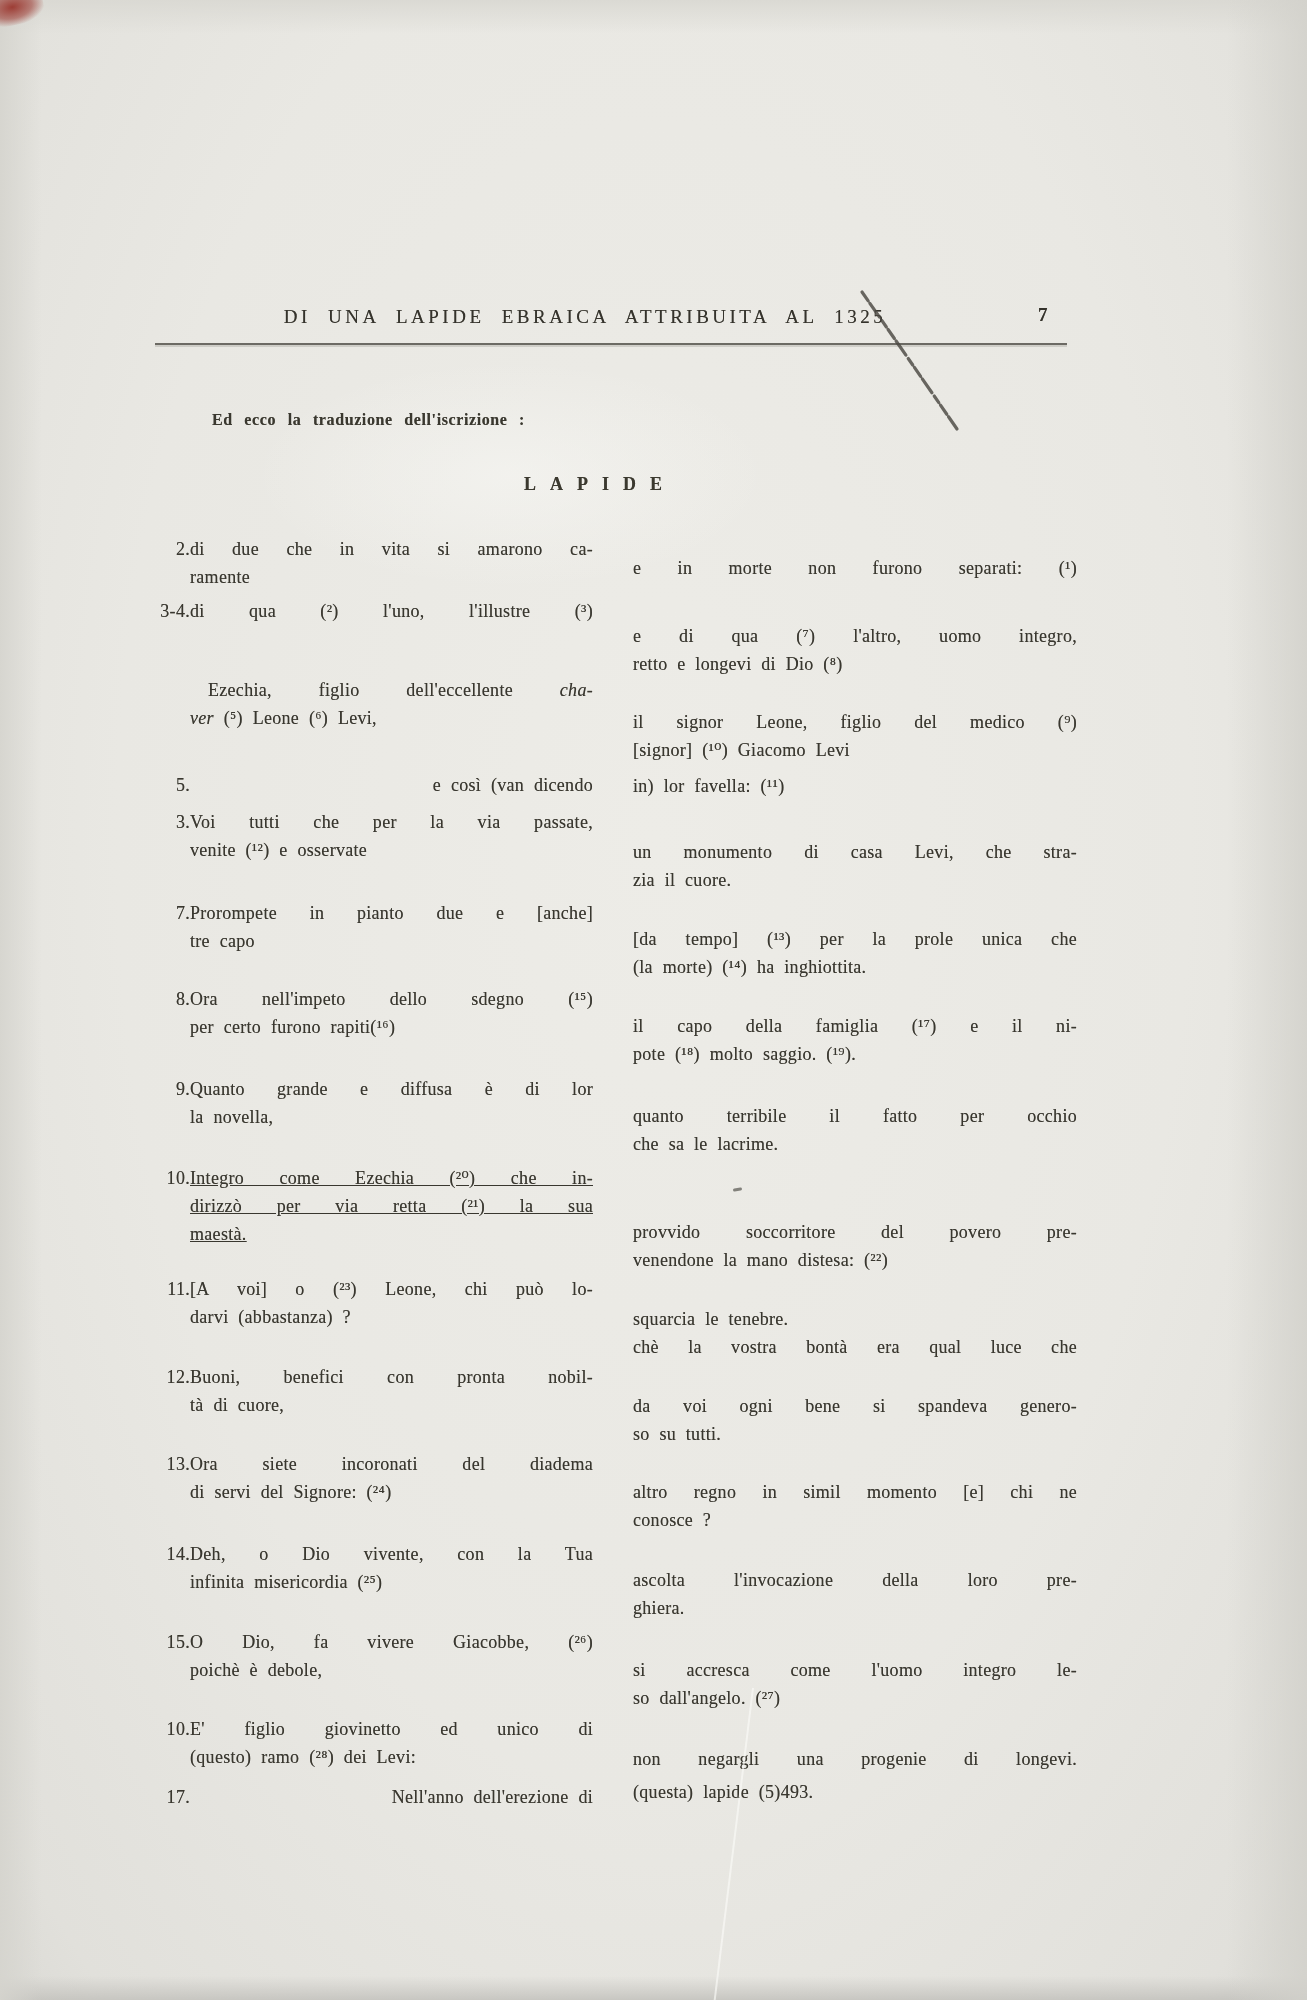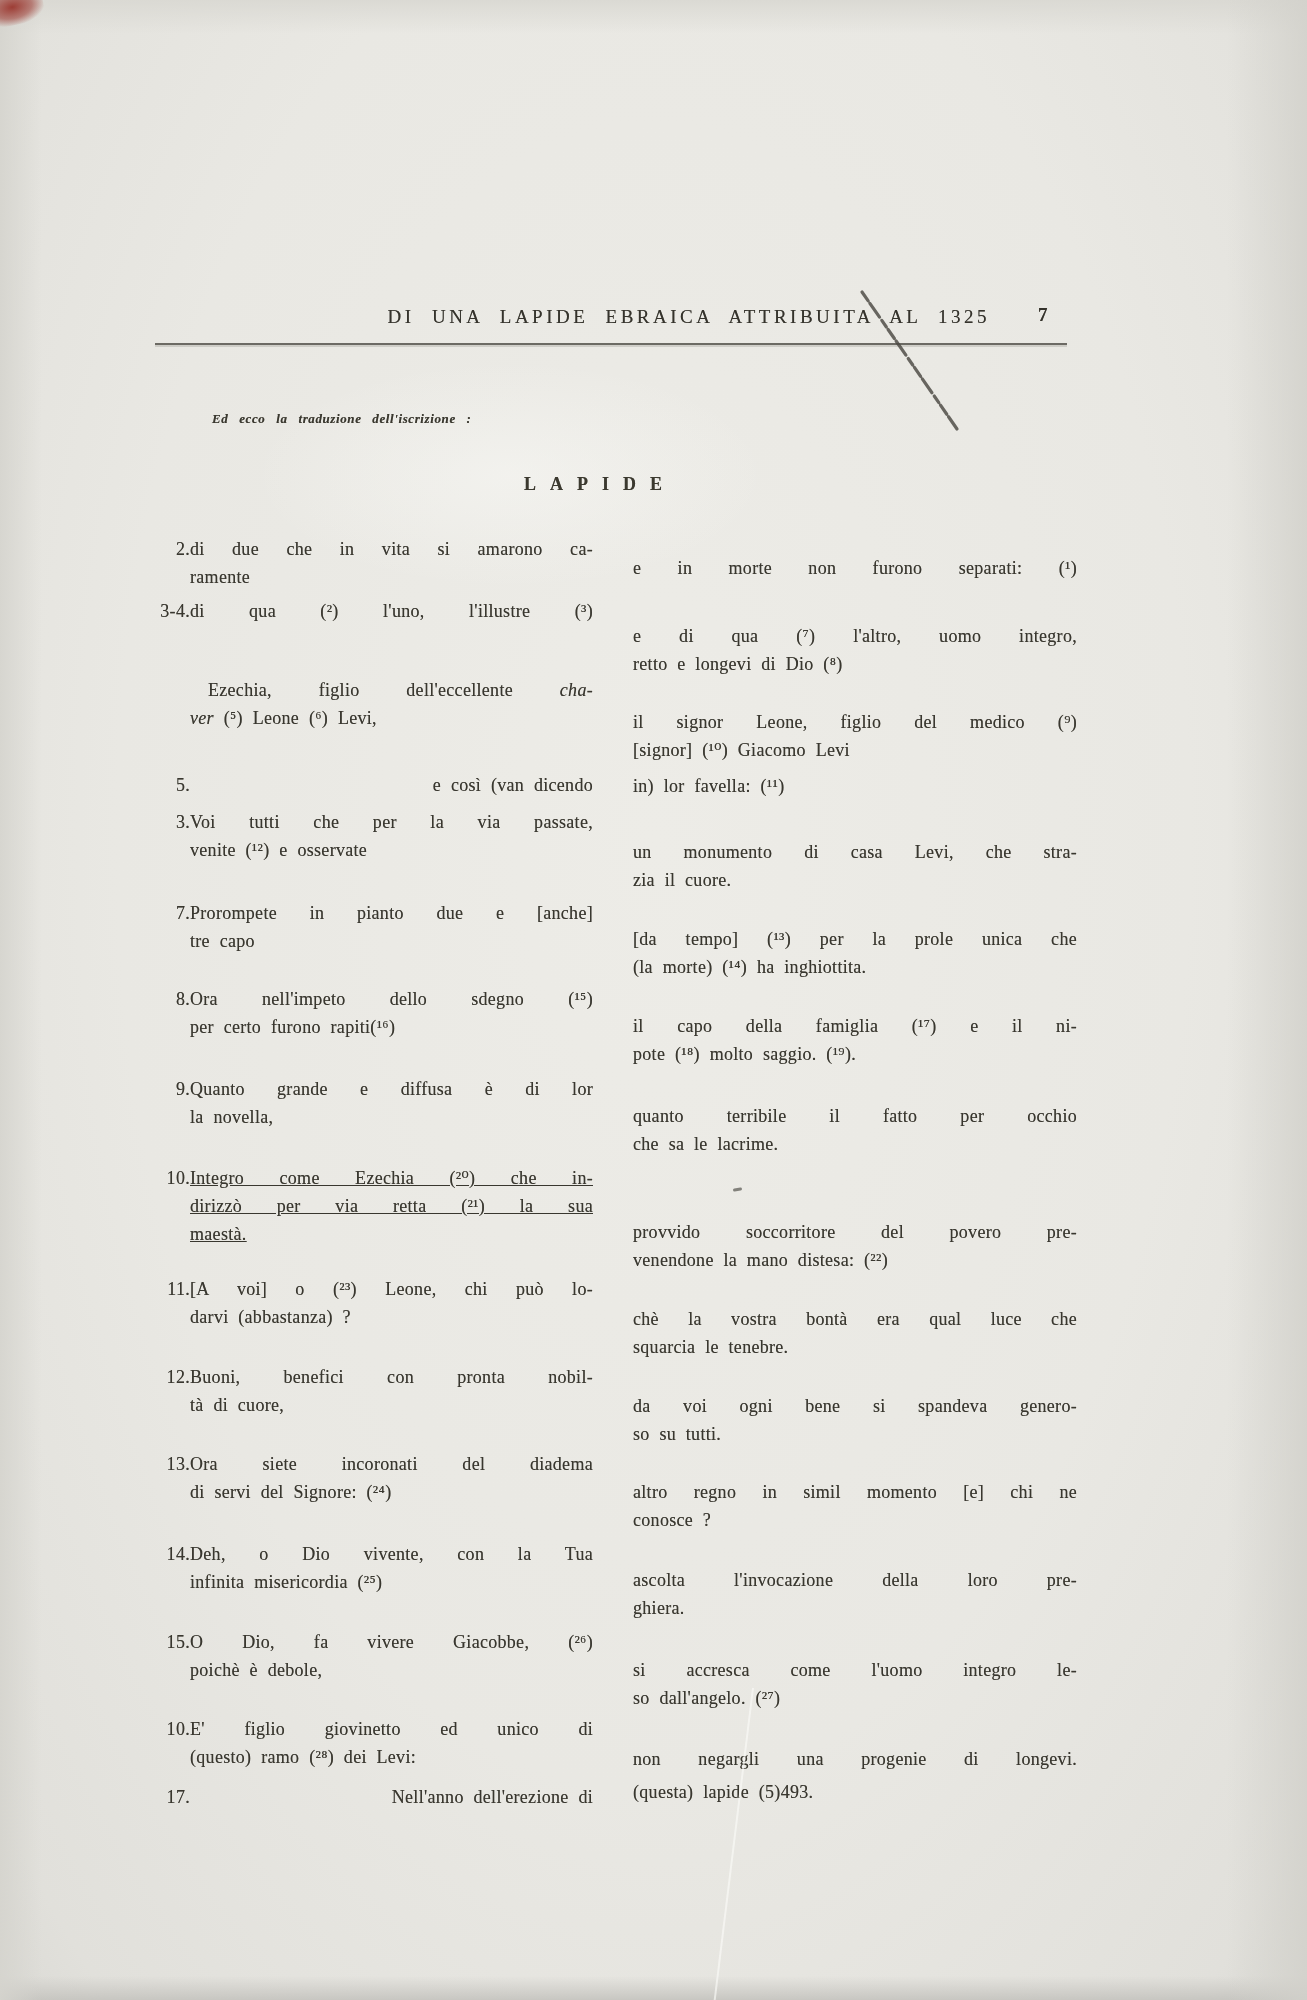--- a/index.html
+++ b/index.html
@@ -15,31 +15,31 @@
       linear-gradient(180deg, rgba(217,216,210,.9) 0, rgba(217,216,210,0) 34px),
       linear-gradient(0deg, rgba(198,197,192,.95) 0, rgba(198,197,192,0) 24px),
       radial-gradient(ellipse at 50% 42%, #edece7 0%, #e9e8e3 58%, #e1e0db 92%, #dbdad5 100%);
   }
   .page *{box-sizing:border-box;}
   .txt{text-shadow:0 0 .6px rgba(55,53,46,.55);}
   
   .htitle{
     position:absolute;top:306px;left:180px;width:810px;
     font-size:19px;letter-spacing:3.5px;word-spacing:9px;
-    text-align:right;color:#35332c;white-space:nowrap;
+    text-align:center;color:#35332c;white-space:nowrap;
   }
   .pagenum{position:absolute;top:304px;left:1038px;font-size:19px;font-weight:bold;color:#34322b;}
   .hrule{
     position:absolute;top:343px;left:155px;width:912px;height:2px;
     background:#57554e;opacity:.85;
     box-shadow:0 2px 0 rgba(87,85,78,.22);
   }
   .intro{
     position:absolute;top:411px;left:212px;
-    font-style:italic;font-weight:600;font-size:13px;
+    font-weight:600;font-size:16px;
     letter-spacing:.6px;word-spacing:7px;color:#3a382f;white-space:nowrap;
   }
   .lapide{
     position:absolute;top:474px;left:450px;width:300px;text-align:center;
     font-size:18px;font-weight:600;letter-spacing:14px;color:#3b392f;white-space:nowrap;
   }
   
   .colL{position:absolute;top:0;left:150px;width:443px;height:2000px;}
   .colR{position:absolute;top:0;left:633px;width:444px;height:2000px;}
   .vitem{position:absolute;left:0;width:100%;font-size:18px;line-height:28px;word-spacing:5px;letter-spacing:.3px;}
@@ -249,22 +249,22 @@
         </div>
       </div>
       <div class="vitem txt" style="top: 1218px;">
         <div class="vtext">
           <div class="vline jline">provvido soccorritore del povero pre-</div>
           <div class="vline">venendone la mano distesa: (²²)</div>
         </div>
       </div>
       <div class="vitem txt" style="top: 1305px;">
         <div class="vtext">
+          <div class="vline">squarcia le tenebre.</div>
           <div class="vline jline">chè la vostra bontà era qual luce che</div>
-          <div class="vline">squarcia le tenebre.</div>
         </div>
       </div>
       <div class="vitem txt" style="top: 1478px;">
         <div class="vtext">
           <div class="vline jline">altro regno in simil momento [e] chi ne</div>
           <div class="vline">conosce ?</div>
         </div>
       </div>
       <div class="vitem txt" style="top: 1392px;">
         <div class="vtext">

